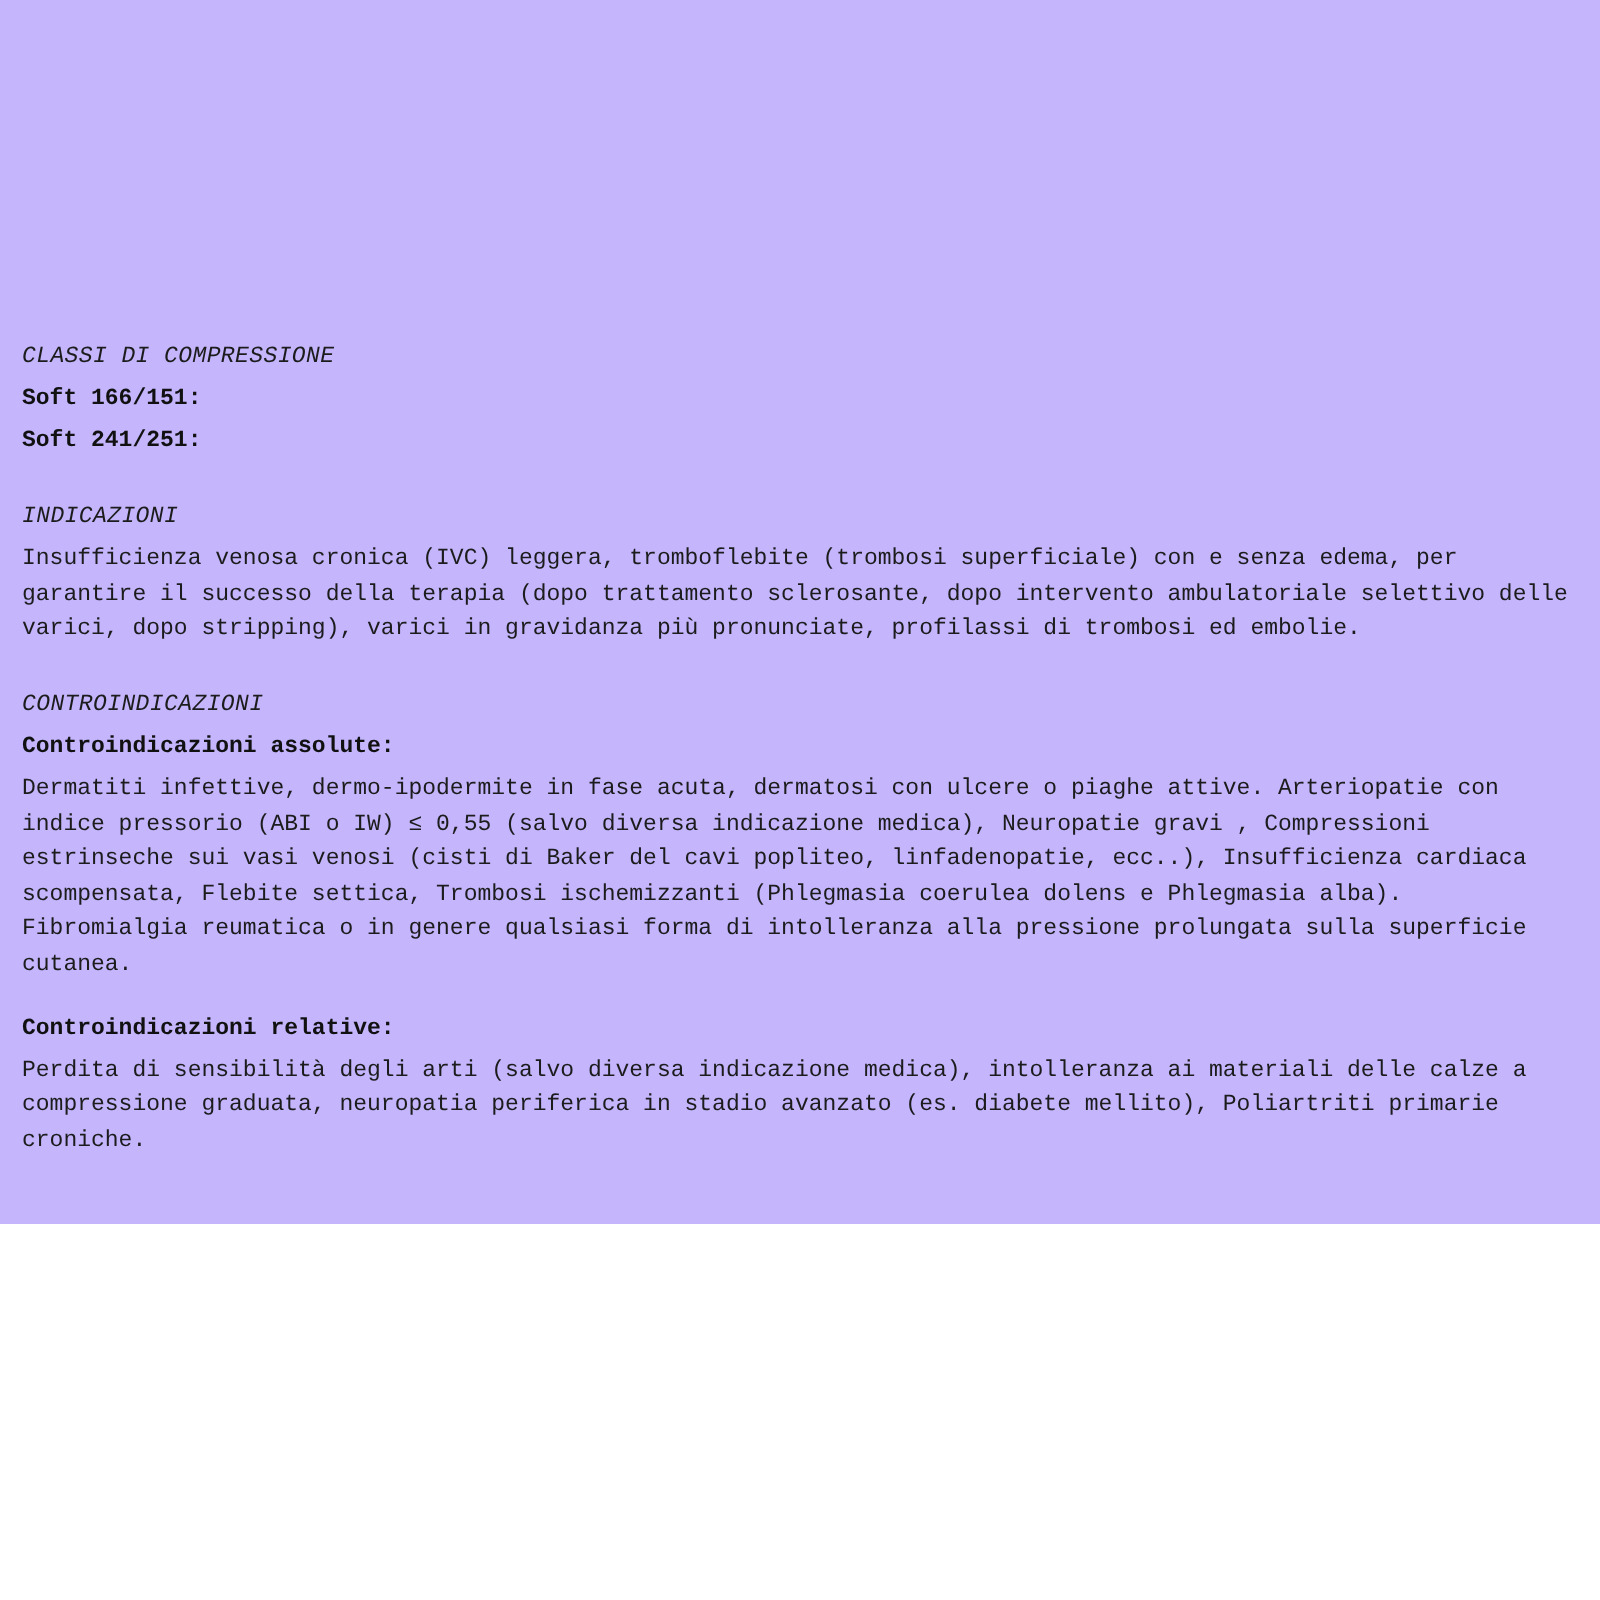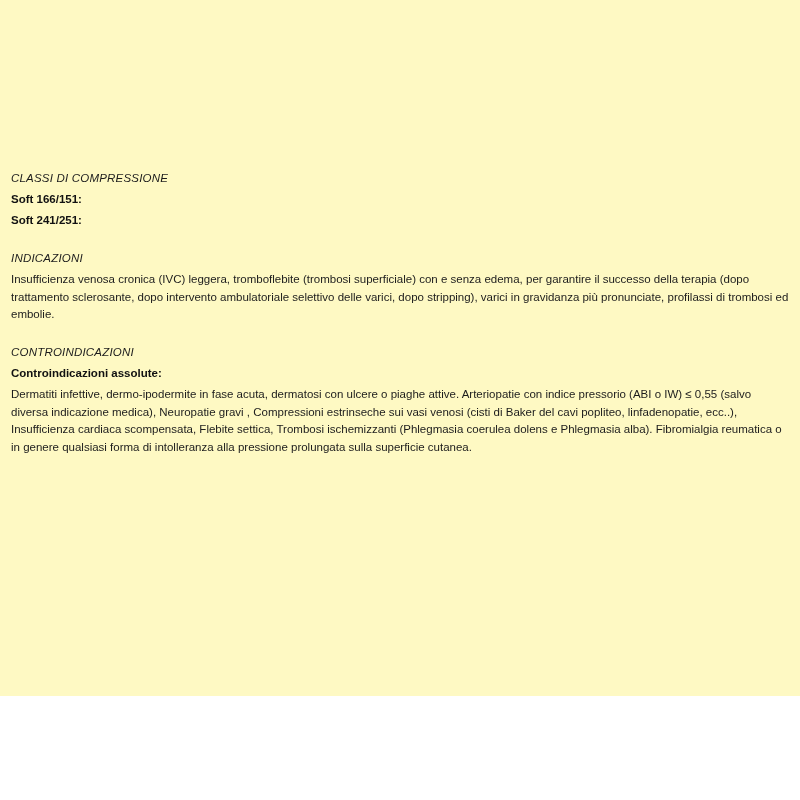--- a/index.html
+++ b/index.html
@@ -3,24 +3,24 @@
 <meta charset="utf-8">
 <style>
   html, body {
     margin: 0;
     padding: 0;
     background: #ffffff;
   }
   .page {
     position: relative;
     width: 800px;
-    height: 696px;
-    background: #fef9c3;
+    height: 612px;
+    background: #c4b5fd;
     overflow: hidden;
-    font-family: Liberation Sans, sans-serif;
+    font-family: Liberation Mono, monospace;
     color: #1c1c1c;
   }
   .content {
     position: absolute;
     top: 170px;
     left: 11px;
     right: 11px;
   }
   .content p {
     margin: 0 0 3.5px 0;
@@ -64,15 +64,17 @@
 
     <div class="section-gap"></div>
 
     <p class="section-heading">CONTROINDICAZIONI</p>
 
     <p class="bold-label">Controindicazioni assolute:</p>
     <p>Dermatiti infettive, dermo-ipodermite in fase acuta, dermatosi con ulcere o piaghe attive. Arteriopatie con indice pressorio (ABI o IW) ≤ 0,55 (salvo diversa indicazione medica), Neuropatie gravi , Compressioni estrinseche sui vasi venosi (cisti di Baker del cavi popliteo, linfadenopatie, ecc..), Insufficienza cardiaca scompensata, Flebite settica, Trombosi ischemizzanti (Phlegmasia coerulea dolens e Phlegmasia alba). Fibromialgia reumatica o in genere qualsiasi forma di intolleranza alla pressione prolungata sulla superficie cutanea.</p>
 
     <div class="small-gap"></div>
 
+    <p class="bold-label">Controindicazioni relative:</p>
+    <p>Perdita di sensibilità degli arti (salvo diversa indicazione medica), intolleranza ai materiali delle calze a compressione graduata, neuropatia periferica in stadio avanzato (es. diabete mellito), Poliartriti primarie croniche.</p>
 
   </div>
 </div>
 
 </body></html>

